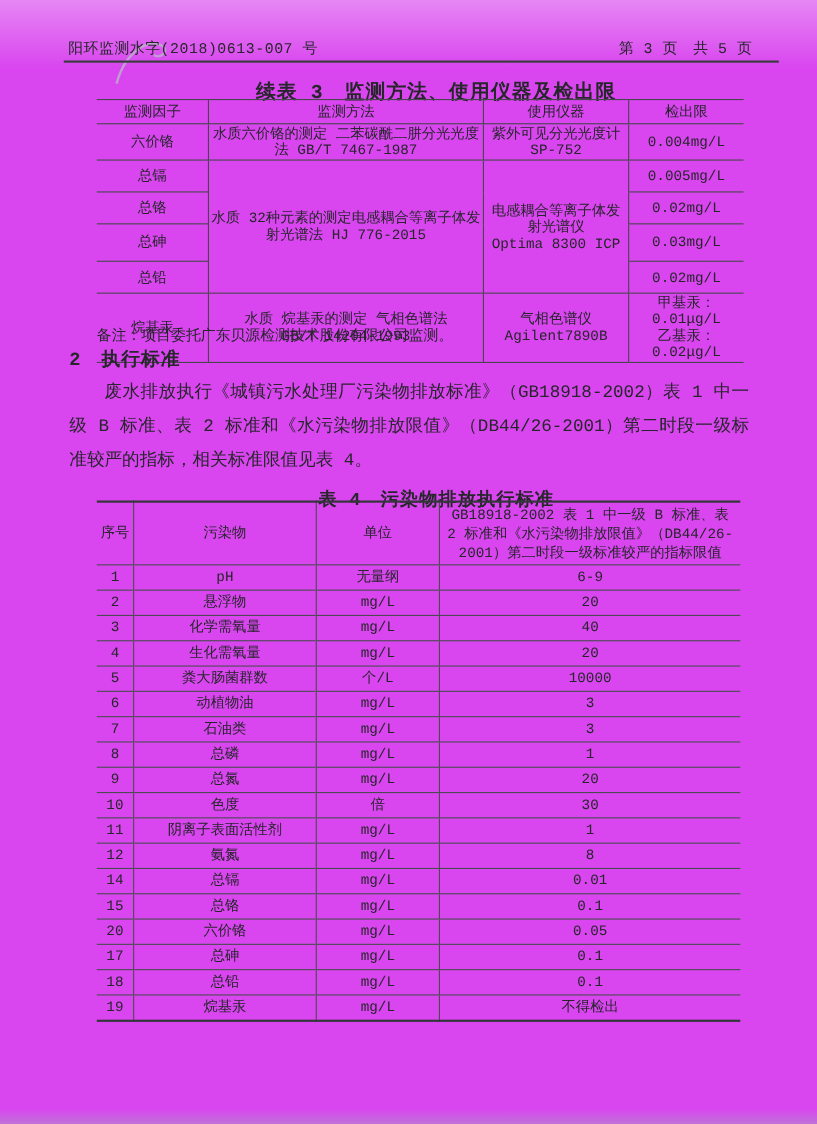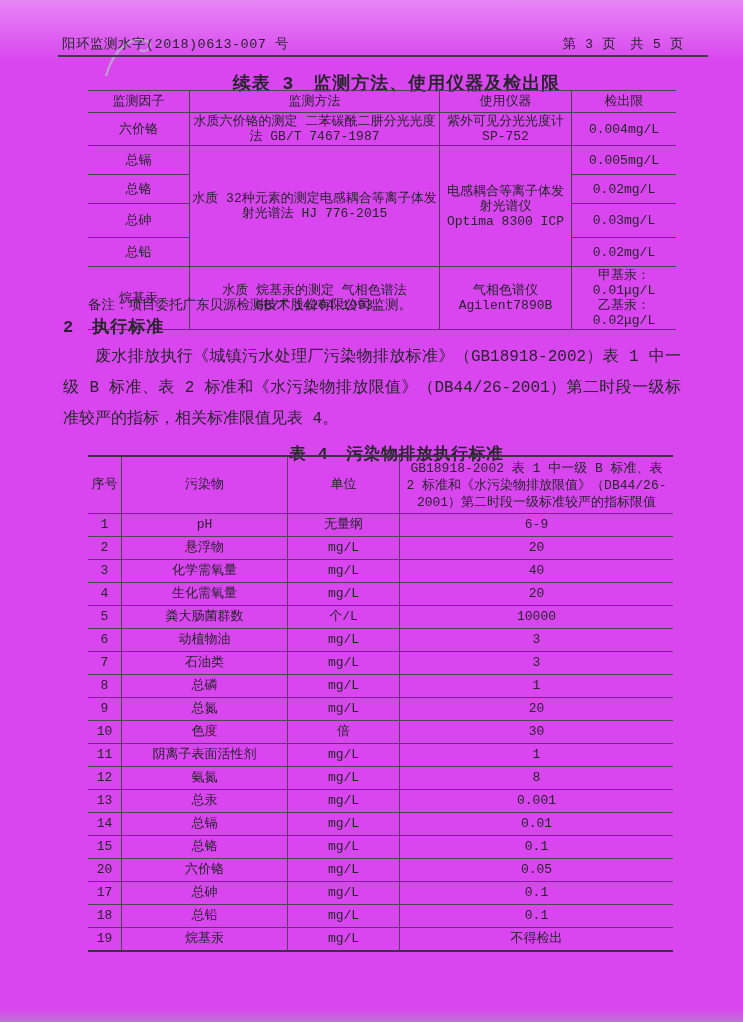--- a/index.html
+++ b/index.html
@@ -235,26 +235,20 @@
           <td class="c2">mg/L</td>
           <td class="c3">1</td>
         </tr>
         <tr>
           <td class="c0">12</td>
           <td class="c1">氨氮</td>
           <td class="c2">mg/L</td>
           <td class="c3">8</td>
         </tr>
         <tr>
-          <td class="c0">13</td>
-          <td class="c1">总汞</td>
-          <td class="c2">mg/L</td>
-          <td class="c3">0.001</td>
-        </tr>
-        <tr>
           <td class="c0">14</td>
           <td class="c1">总镉</td>
           <td class="c2">mg/L</td>
           <td class="c3">0.01</td>
         </tr>
         <tr>
           <td class="c0">15</td>
           <td class="c1">总铬</td>
           <td class="c2">mg/L</td>
           <td class="c3">0.1</td>

